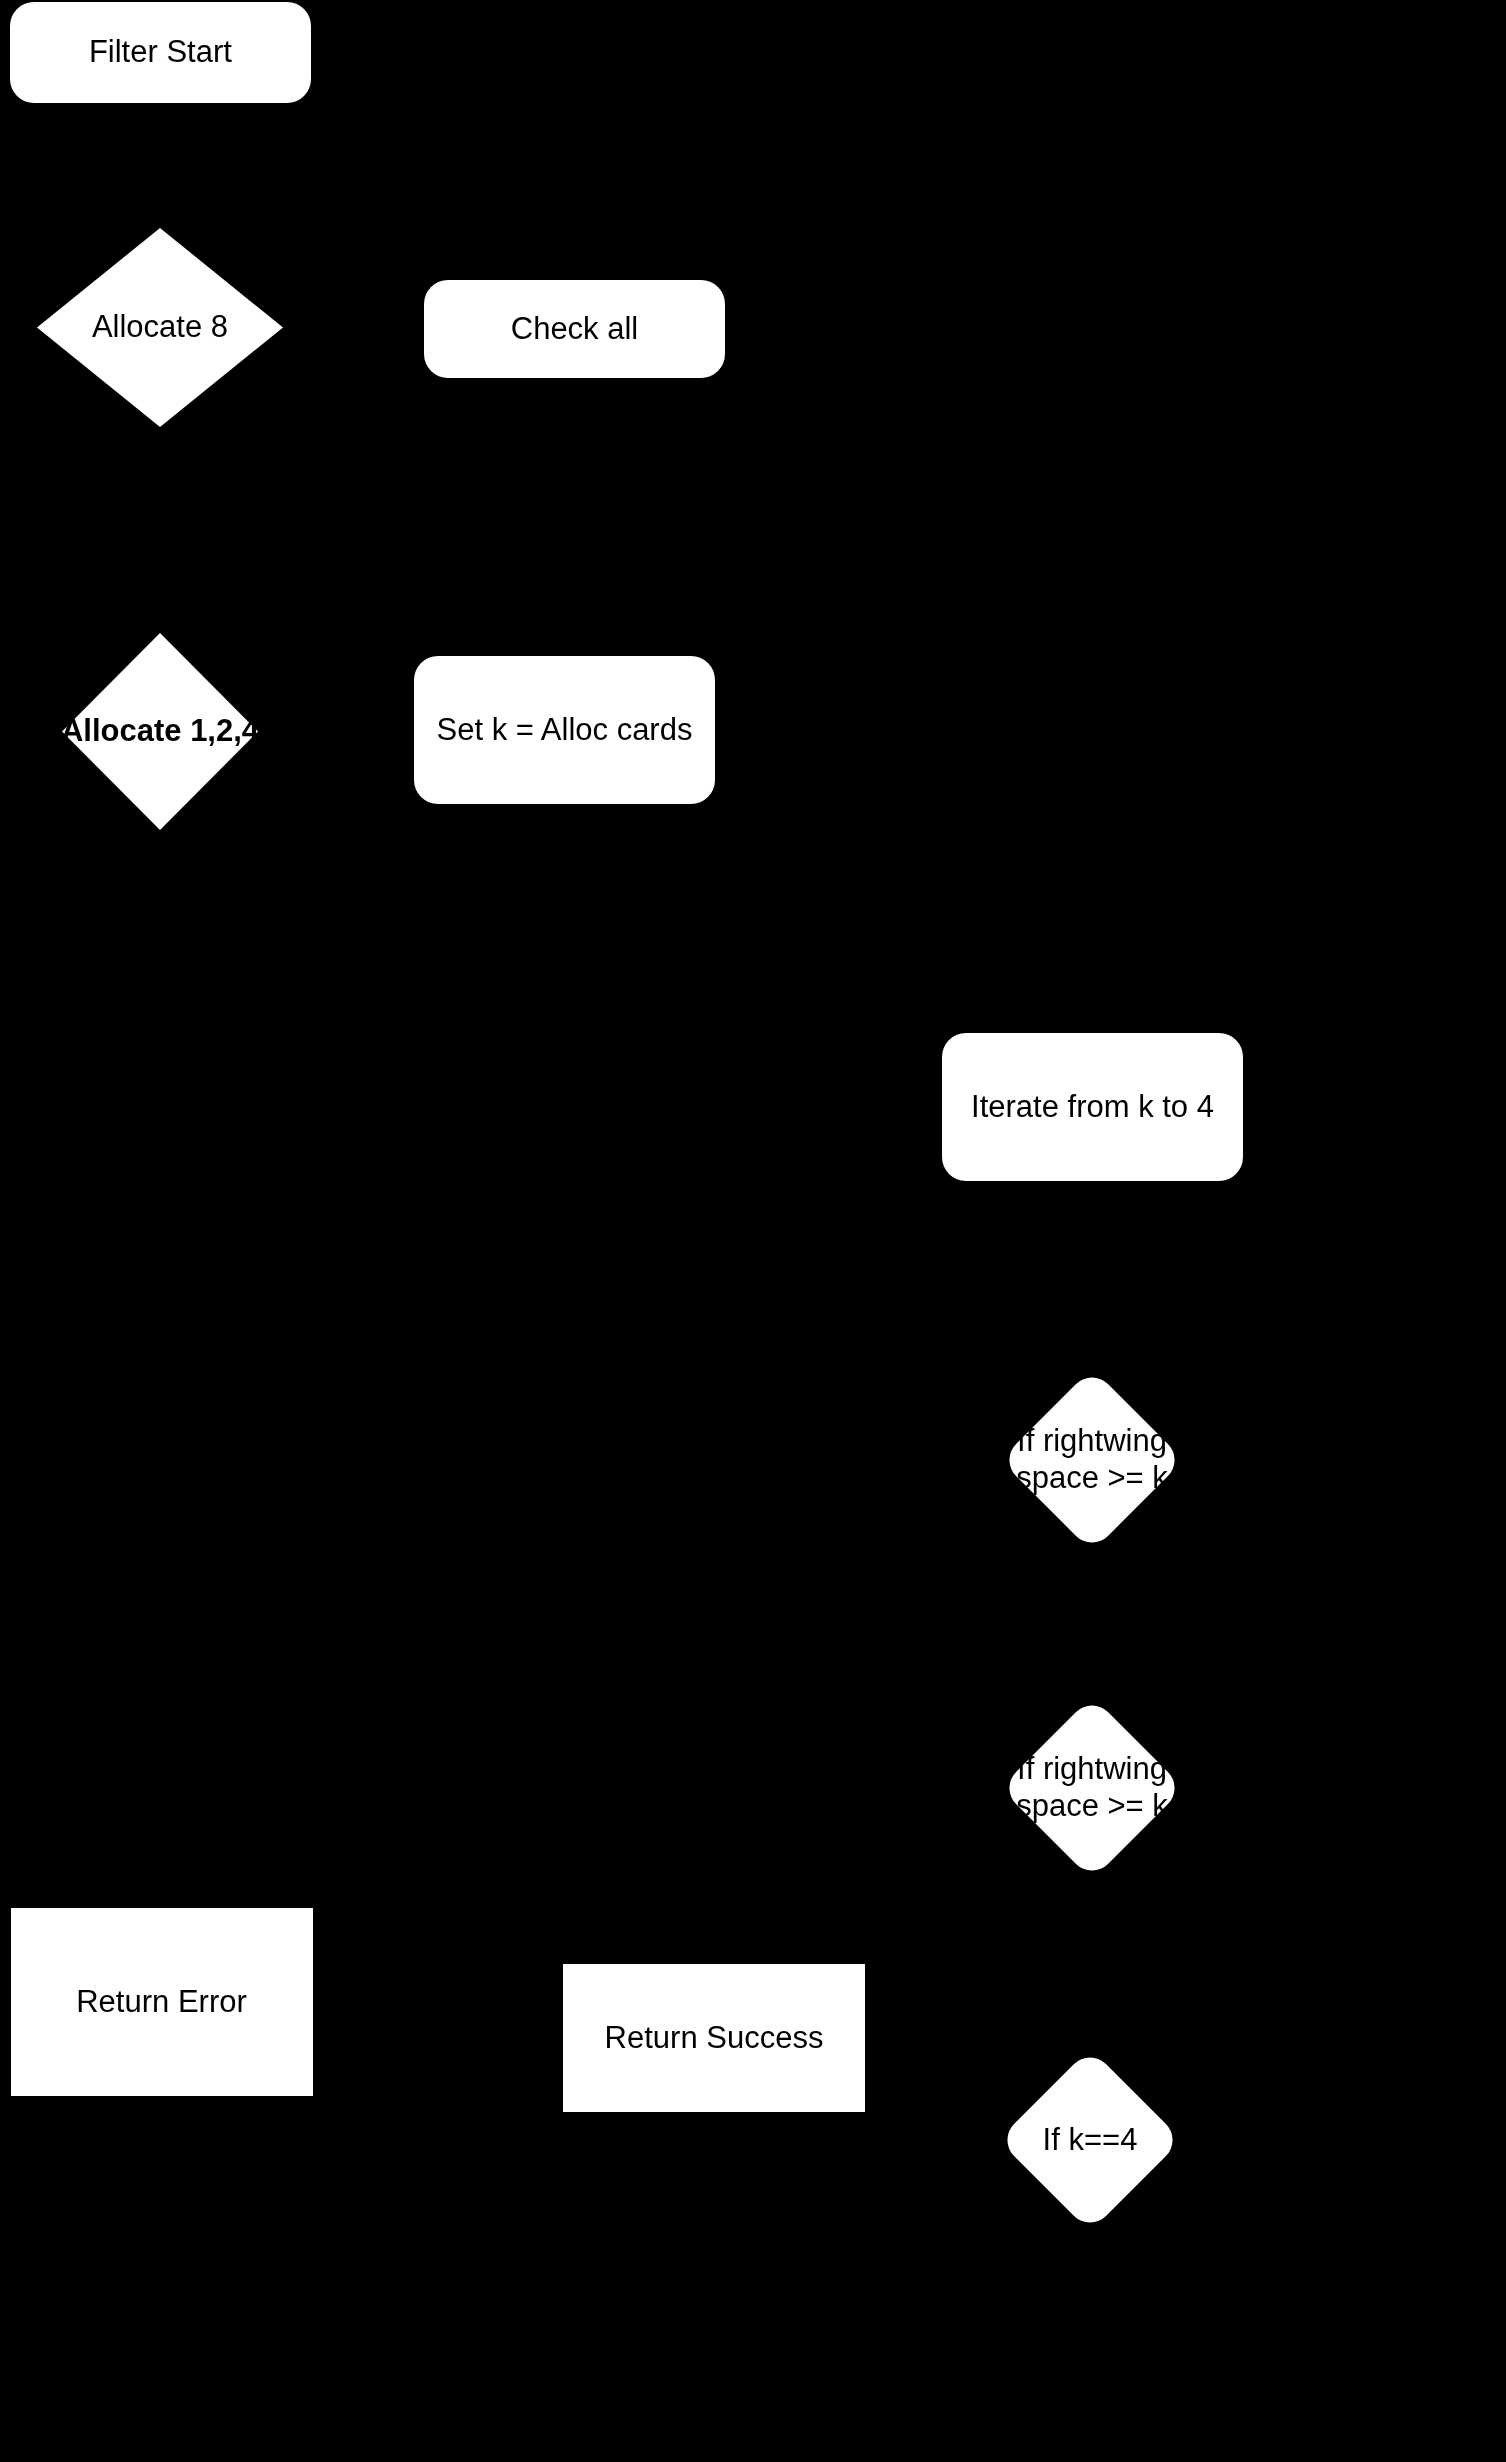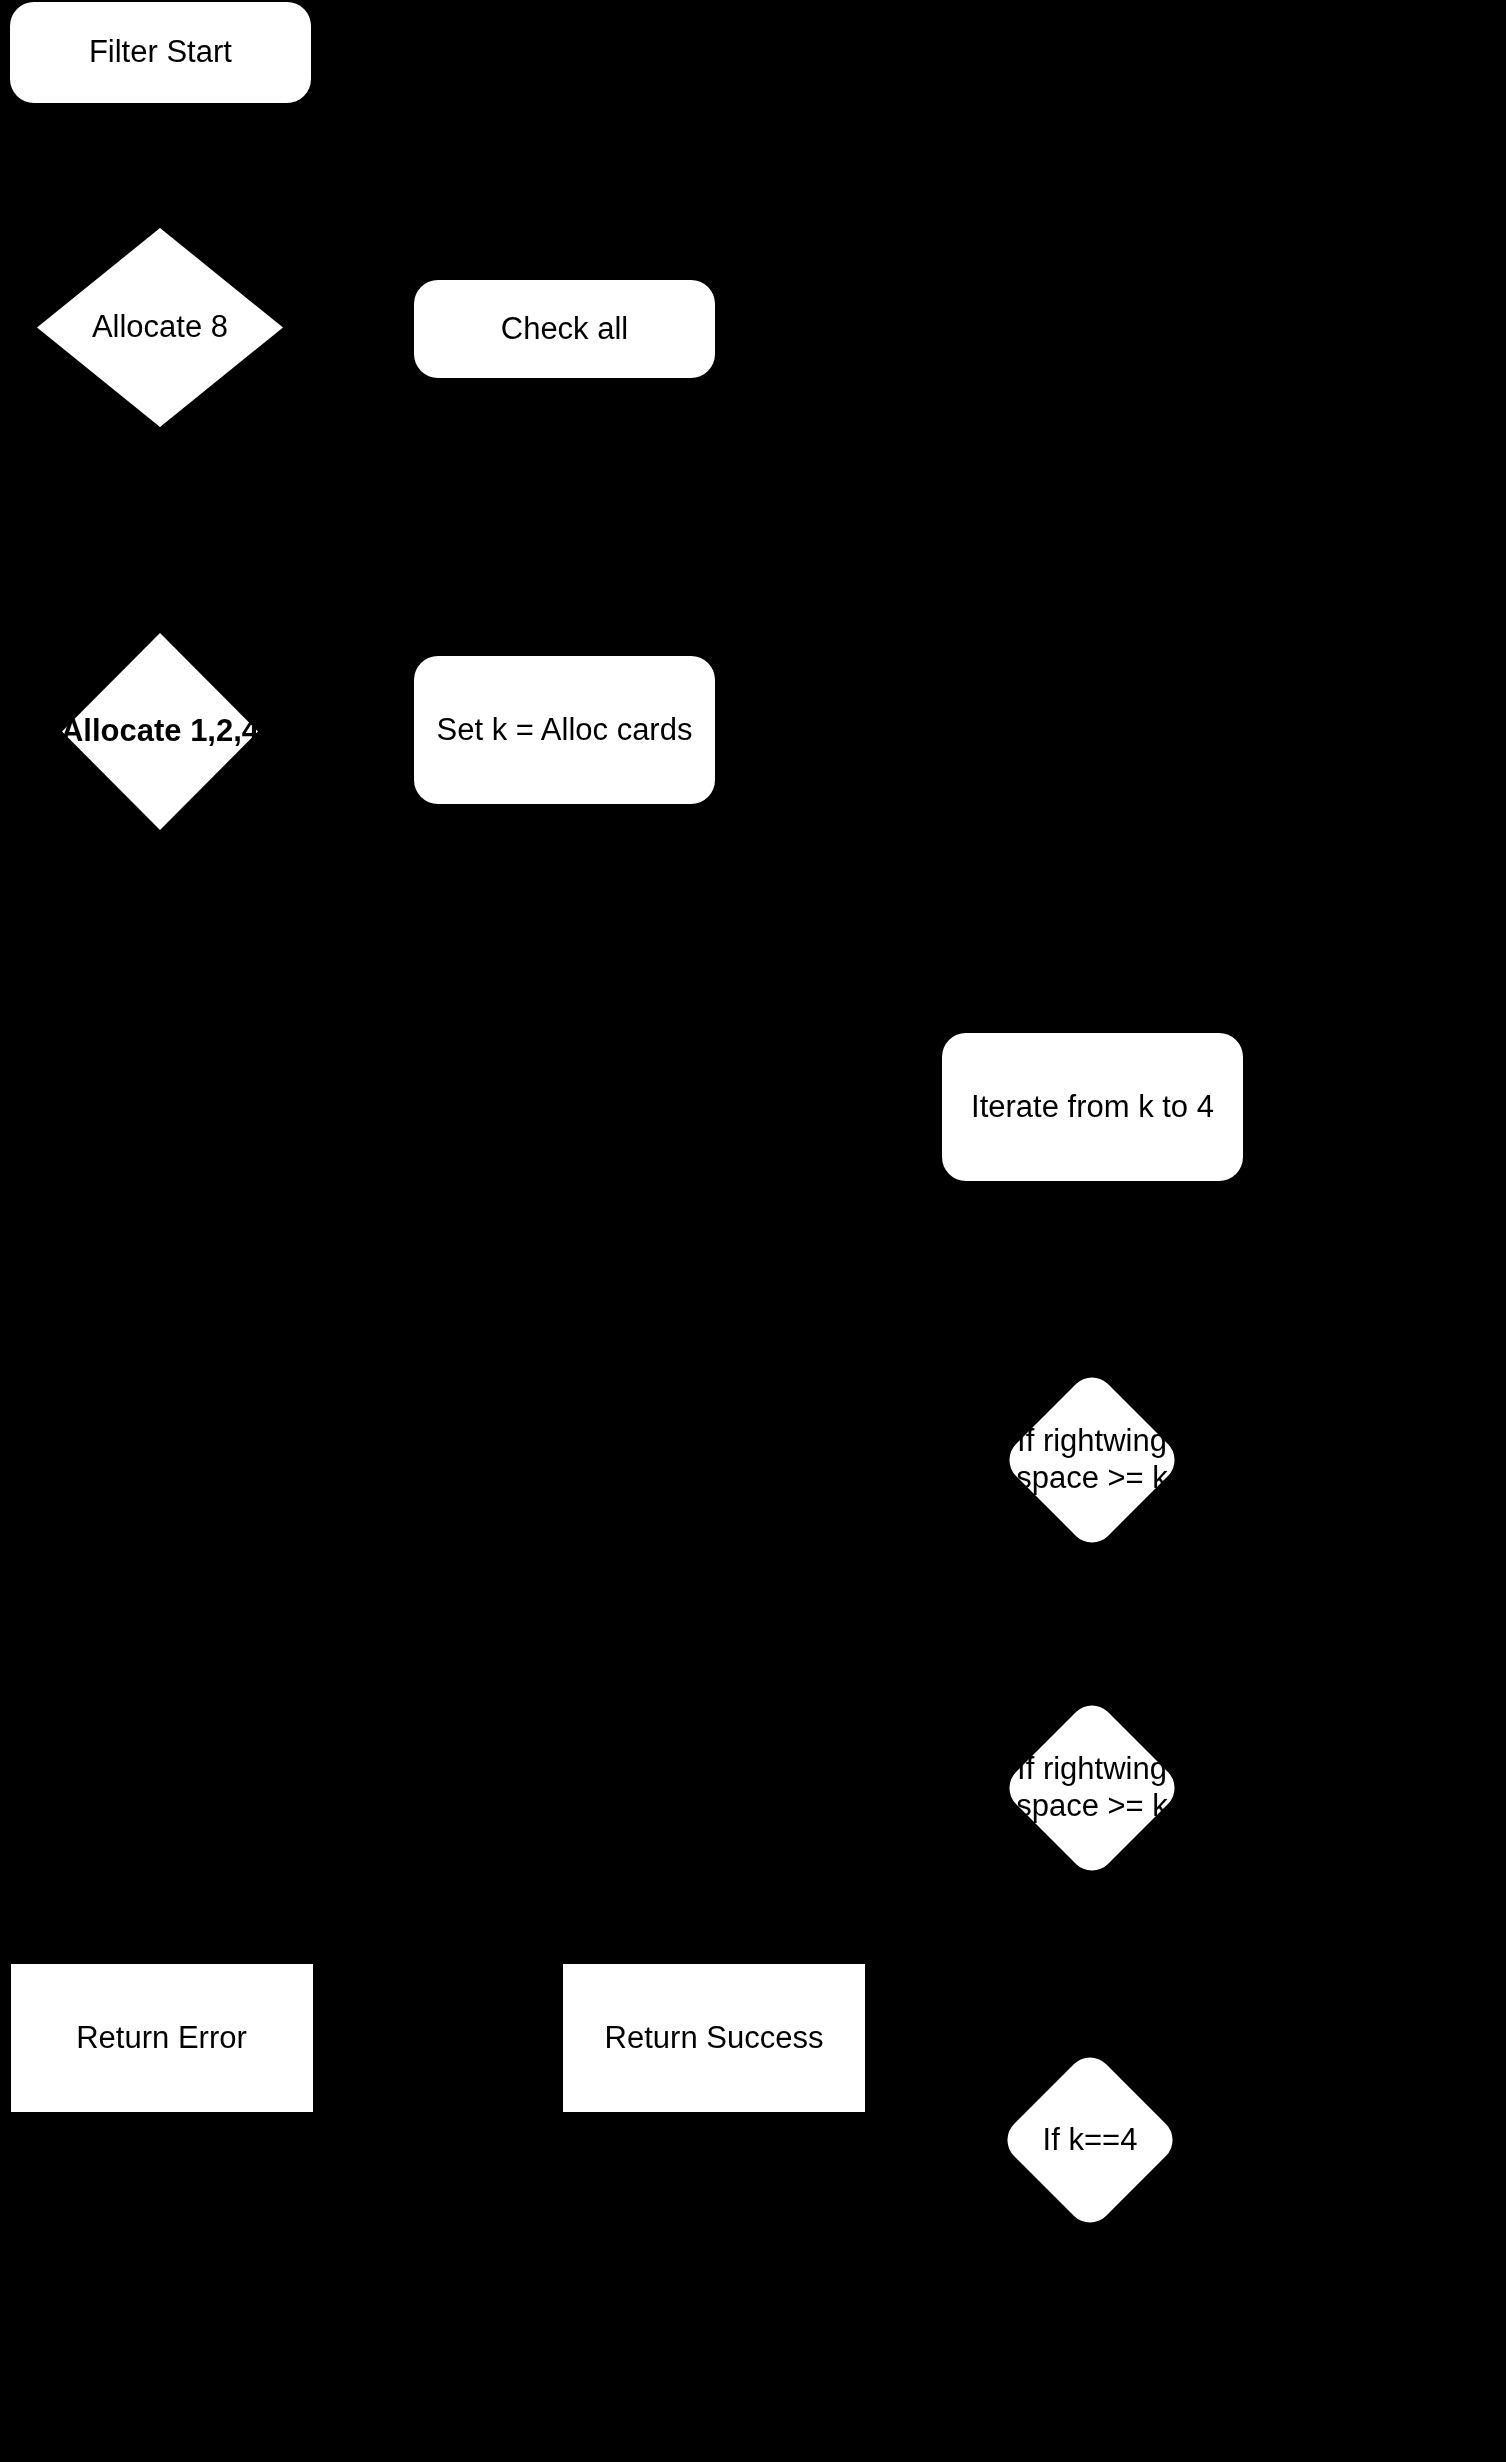--- a/index.html
+++ b/index.html
@@ -55,27 +55,27 @@
     justify-content: center;
     text-align: center;
     font-size: 31px;
     line-height: 1.18;
     white-space: nowrap;
     color: var(--ink);
   }
   
   .n-filter-start   { left: 1.9px;    top: 1.9px;    width: 301px; height: 101px; }
   .n-allocate-8     { left: 29px;   top: 228px;  width: 246px; height: 199px; }
-  .n-check-all      { left: 406px;  top: 280px;  width: 301px; height: 98px; }
+  .n-check-all      { left: 416px;  top: 280px;  width: 301px; height: 98px; }
   .n-allocate-124   { left: 54px;   top: 633px; width: 196px; height: 197px; font-weight: bold; }
   .n-set-k          { left: 406px;  top: 656px; width: 301px; height: 148px; }
   .n-iterate        { left: 934px; top: 1033px; width: 301px; height: 148px; }
   .n-if-leftwing    { left: 992px; top: 1368px; width: 184px; height: 184px; }
   .n-if-rightwing   { left: 992px; top: 1696px; width: 184px; height: 184px; }
-  .n-return-error   { left: 2.5px;    top: 1964px; width: 302px; height: 148px; }
+  .n-return-error   { left: 2.5px;    top: 1908px; width: 302px; height: 188px; }
   .n-return-success { left: 555px;  top: 1964px; width: 302px; height: 148px; }
   .n-if-k4          { left: 990px; top: 2048px; width: 184px; height: 184px; }
 </style>
 </head>
 <body>
 
 <div id="canvas">
 
   <div class="node n-filter-start">
     <div class="shape rounded-rect"></div>

